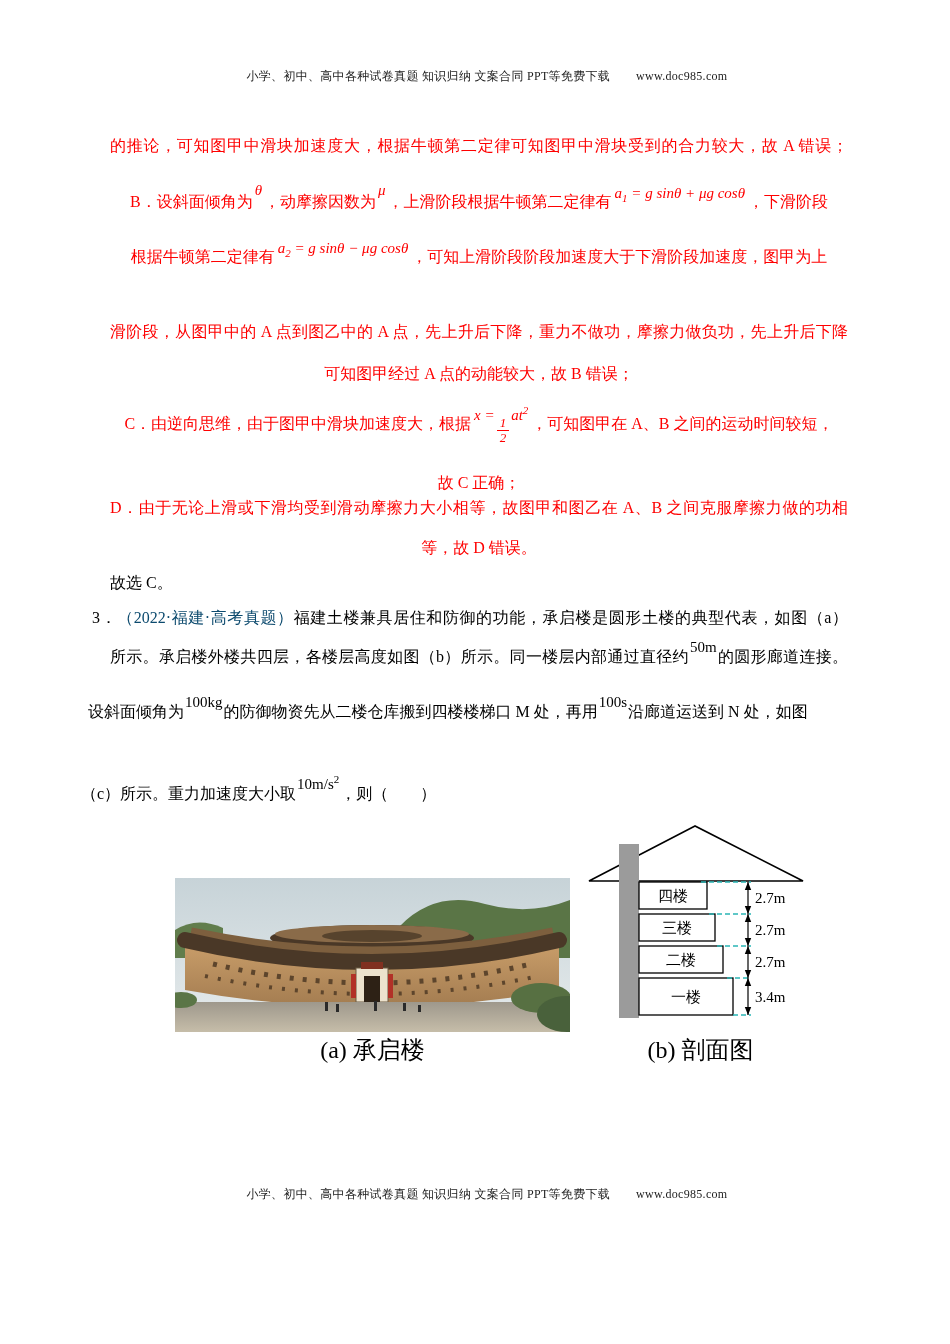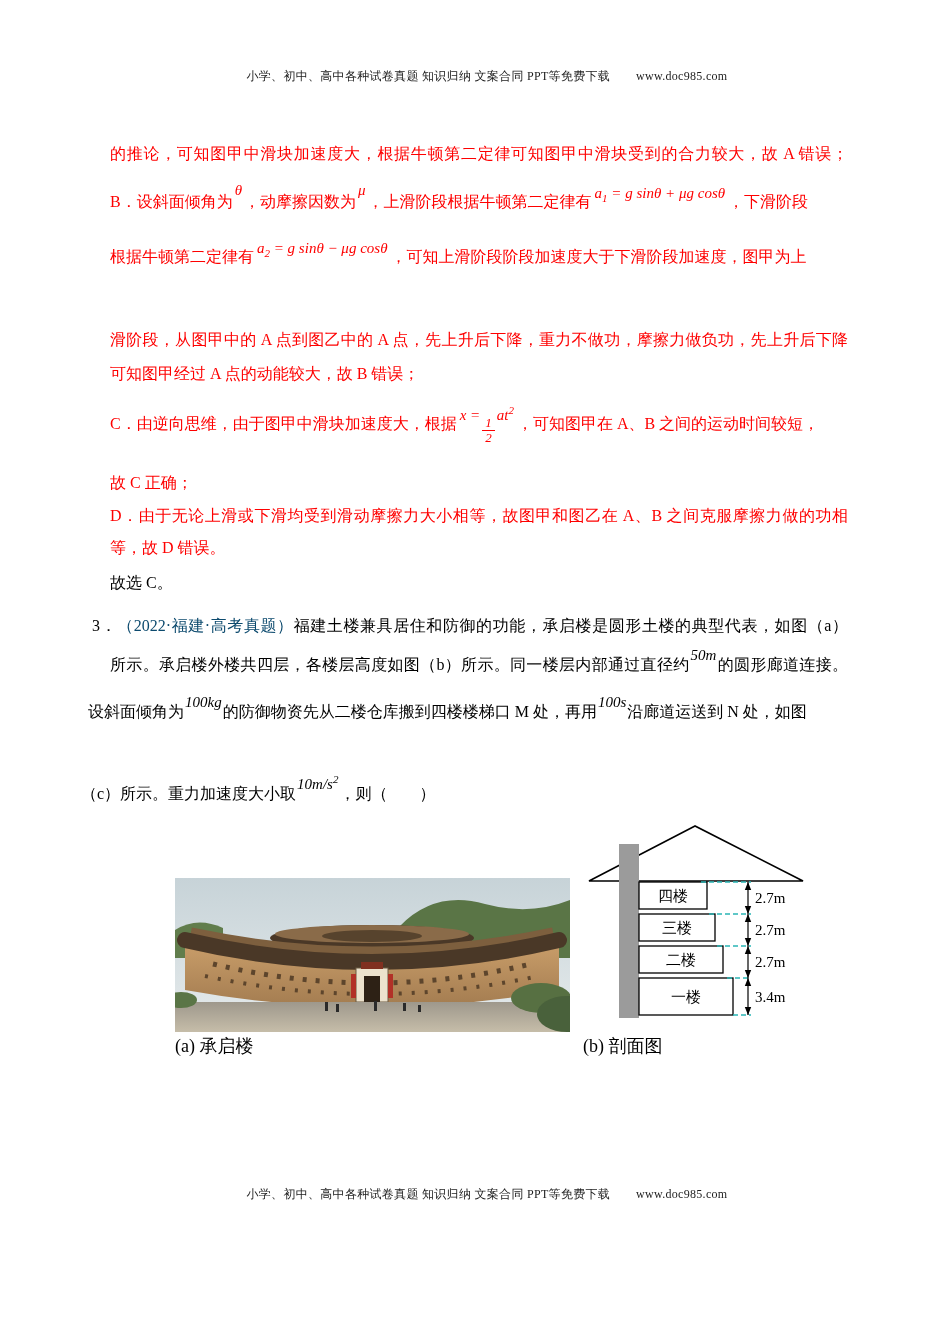--- a/index.html
+++ b/index.html
@@ -1,36 +1,36 @@
 <!DOCTYPE html>
 <html><head>
 <meta charset="utf-8">
 <style>
   html,body{margin:0;padding:0;}
   body{width:950px;height:1344px;background:#ffffff;position:relative;overflow:hidden;
        font-family:"Liberation Serif","DejaVu Serif",serif;color:#000;}
   .hf{position:absolute;left:0;width:950px;text-align:center;font-size:12px;color:#1c1c1c;letter-spacing:.3px;padding-left:12px;}
   .hf .url{margin-left:26px;}
   .line{position:absolute;left:110px;width:738px;font-size:16px;line-height:27px;}
-  .fill{text-align:justify;text-align-last:justify;margin-top:8px;}
+  .fill{text-align:justify;text-align-last:justify;}
   .nowrap{white-space:nowrap;}
-  .red{color:#fe0000;}
+  .red{color:#fe0000;text-align:center;}
   .source{color:#0c4a6e;font-weight:normal;}
   .var-raised{position:relative;top:-12px;font-style:italic;font-size:15px;padding:0 2px;
               font-family:"Liberation Serif",serif;}
-  .val-raised{position:relative;top:-10px;font-size:15px;padding:0 1px;font-style:italic;}
+  .val-raised{position:relative;top:-10px;font-size:15px;padding:0 1px;}
   .fml{position:relative;top:-9px;font-style:italic;font-size:15px;padding:0 3px;
        font-family:"Liberation Serif",serif;}
   .fml sub{font-size:11px;font-style:italic;}
   sup{font-size:11px;}
   .frac{display:inline-flex;flex-direction:column;align-items:center;vertical-align:-0.55em;
         line-height:1.05;font-size:13px;margin:0 2px;}
   .frac .num{border-bottom:1px solid currentColor;padding:0 3px;}
   .figure{position:absolute;}
-  .caption{position:absolute;top:1034px;font-size:18px;color:#000;}
+  .caption{position:absolute;top:1034px;font-size:24px;text-align:center;color:#000;}
 </style>
 </head>
 <body>
 
 <div class="hf" style="top:68px">
   <span>小学、初中、高中各种试卷真题 知识归纳 文案合同 PPT等免费下载</span><span class="url">www.doc985.com</span>
 </div>
 
 <div class="line red fill" style="top:132px">的推论，可知图甲中滑块加速度大，根据牛顿第二定律可知图甲中滑块受到的合力较大，故 A 错误；</div>
 

